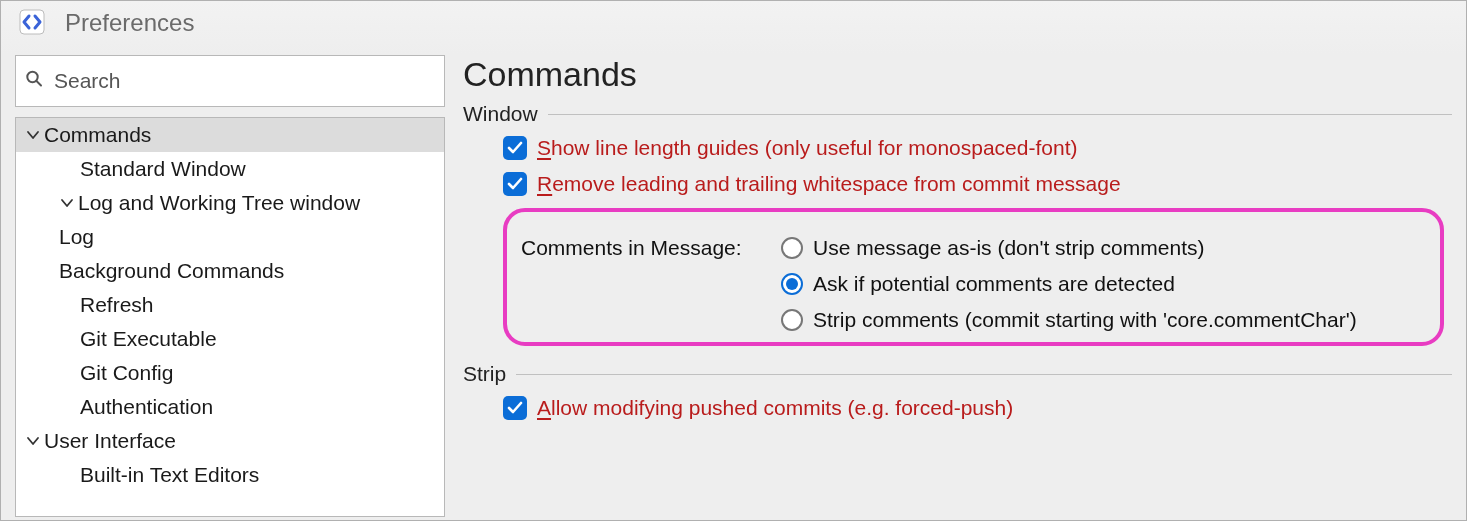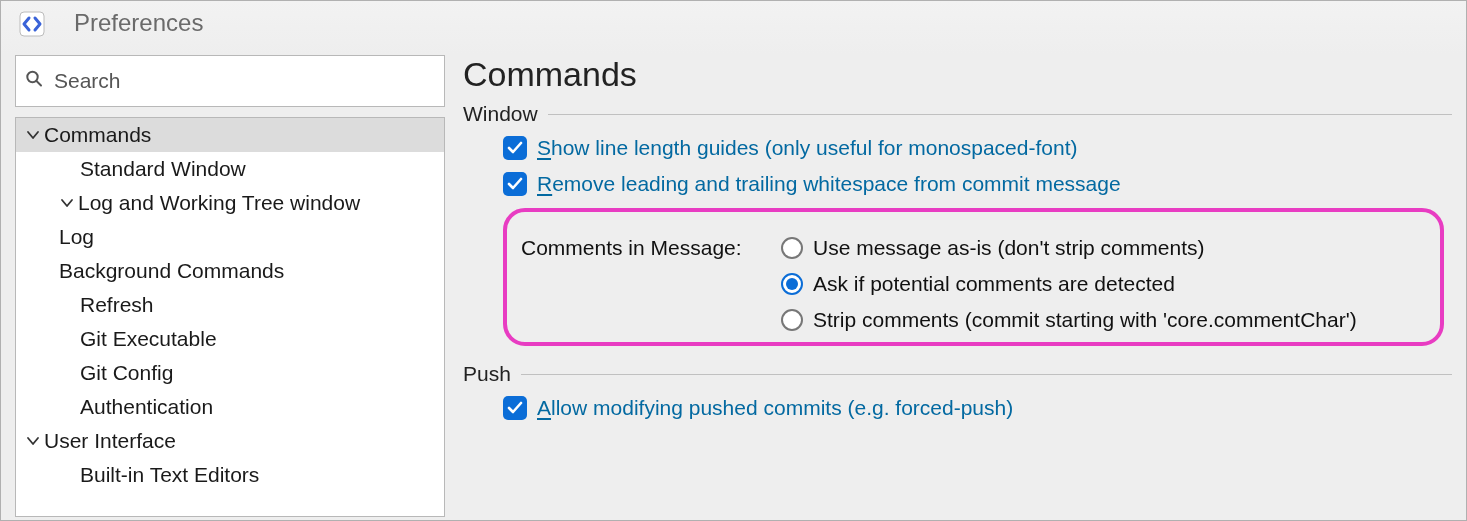--- a/index.html
+++ b/index.html
@@ -12,22 +12,22 @@
     overflow: hidden;
   }
   .window {
     background: #eeeeee;
     width: 100%;
     height: 100%;
     border: 1px solid #b0b0b0;
   }
   .titlebar {
     display: flex;
-    align-items: flex-end;
-    gap: 29px;
+    align-items: flex-start;
+    gap: 20px;
     padding: 8px 8px 18px 18px;
     background: linear-gradient(to bottom, #f2f2f2 0%, #eeeeee 100%);
   }
   .titlebar .app-icon svg { display:block; }
   .titlebar .title {
     color: #6a6a6a;
     font-size: 24px;
     font-weight: 400;
   }
   .content {
@@ -113,21 +113,21 @@
     height: 1px;
     background: #c0c0c0;
   }
   .settings-block { padding-left: 40px; }
   .setting-row {
     display: flex;
     align-items: center;
     gap: 10px;
     margin-bottom: 12px;
     font-size: 21px;
-    color: #0369a1;
+    color: #b91c1c;
   }
   .checkbox {
     width: 24px;
     height: 24px;
     border-radius: 5px;
     background: #0b6dd7;
     display: inline-flex;
     align-items: center;
     justify-content: center;
     flex-shrink: 0;
@@ -295,21 +295,21 @@
             <div></div>
             <div class="radio-row">
               <span class="radio"></span>
               <span>Strip comments (commit starting with 'core.commentChar')</span>
             </div>
           </div>
         </div>
       </div>
 
       <div class="group-label">
-        <span>Push</span>
+        <span>Strip</span>
       </div>
 
       <div class="settings-block">
         <div class="setting-row">
           <span class="checkbox">
             <svg width="18" height="18" viewBox="0 0 18 18">
                 <path d="M3 9 L7 13 L15 4" stroke="#fff" stroke-width="2.6" fill="none" stroke-linecap="round" stroke-linejoin="round"></path>
               </svg>
           </span>
           <span><span class="mnemonic">A</span><span>llow modifying pushed commits (e.g. forced-push)</span></span>

